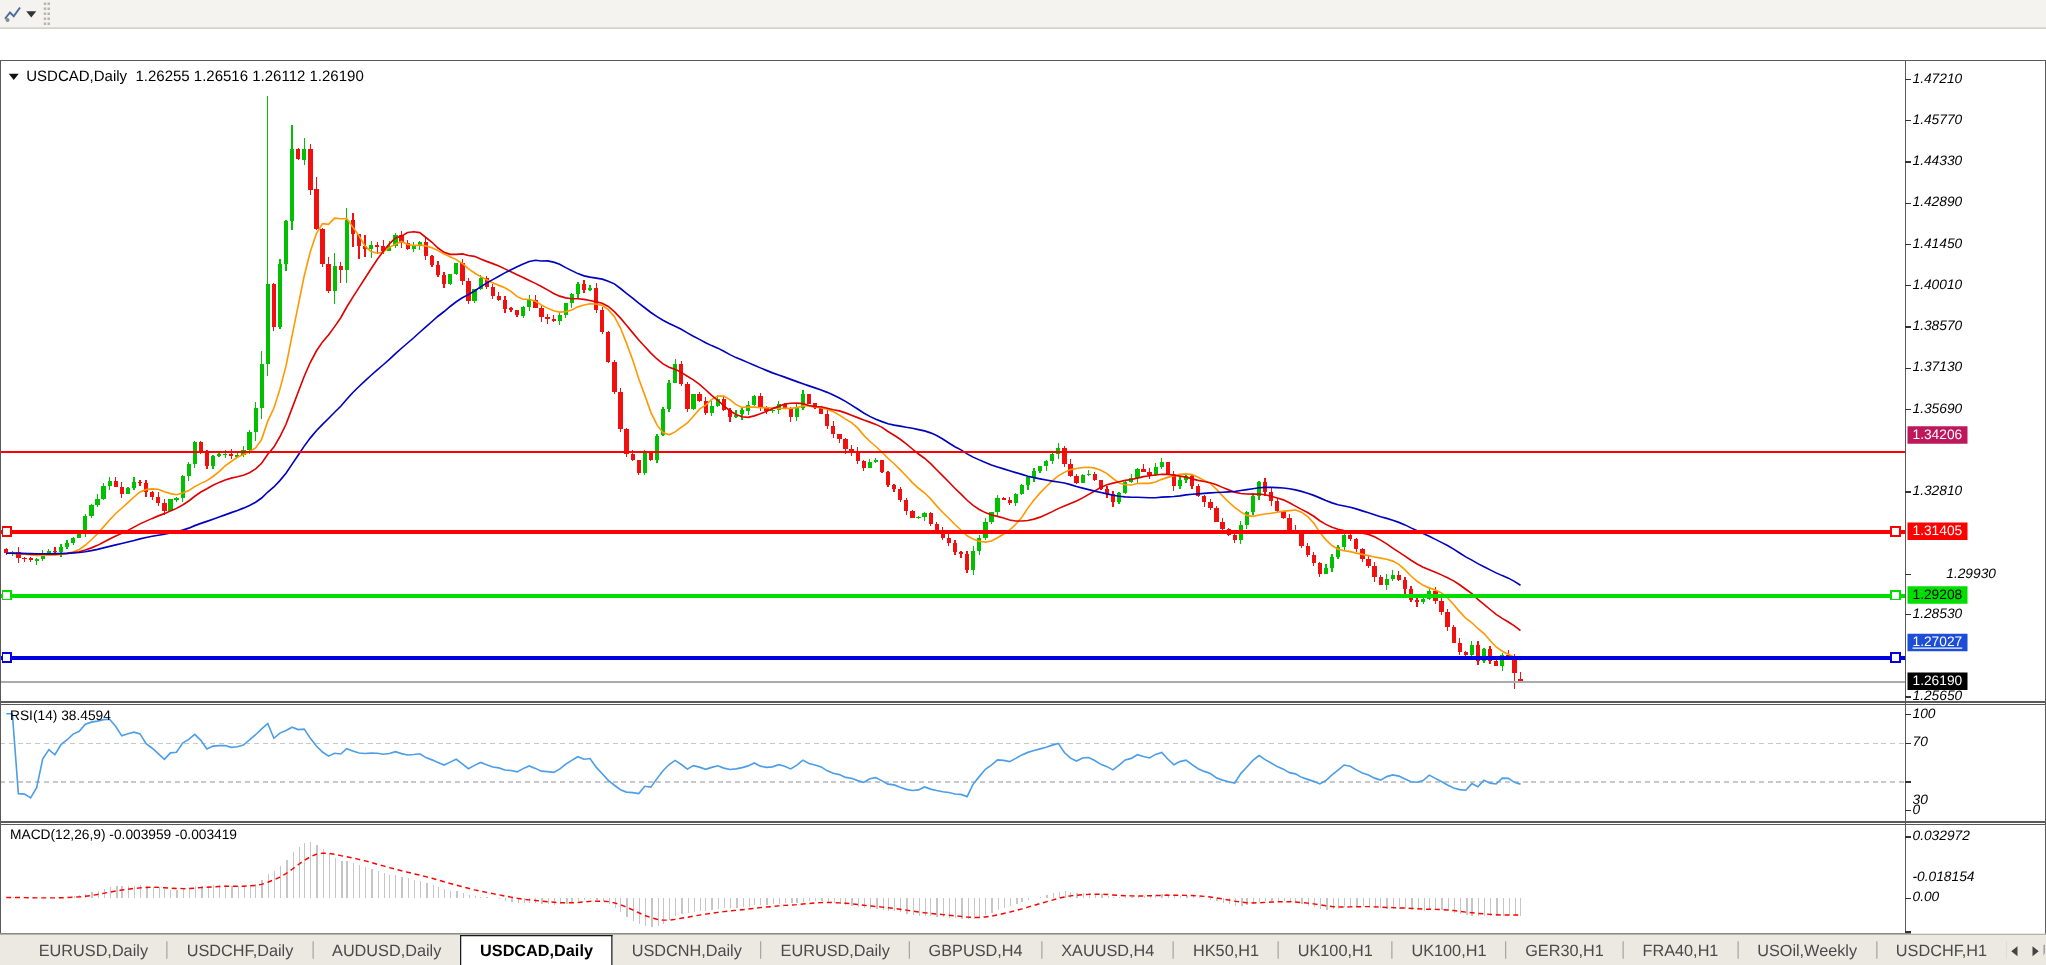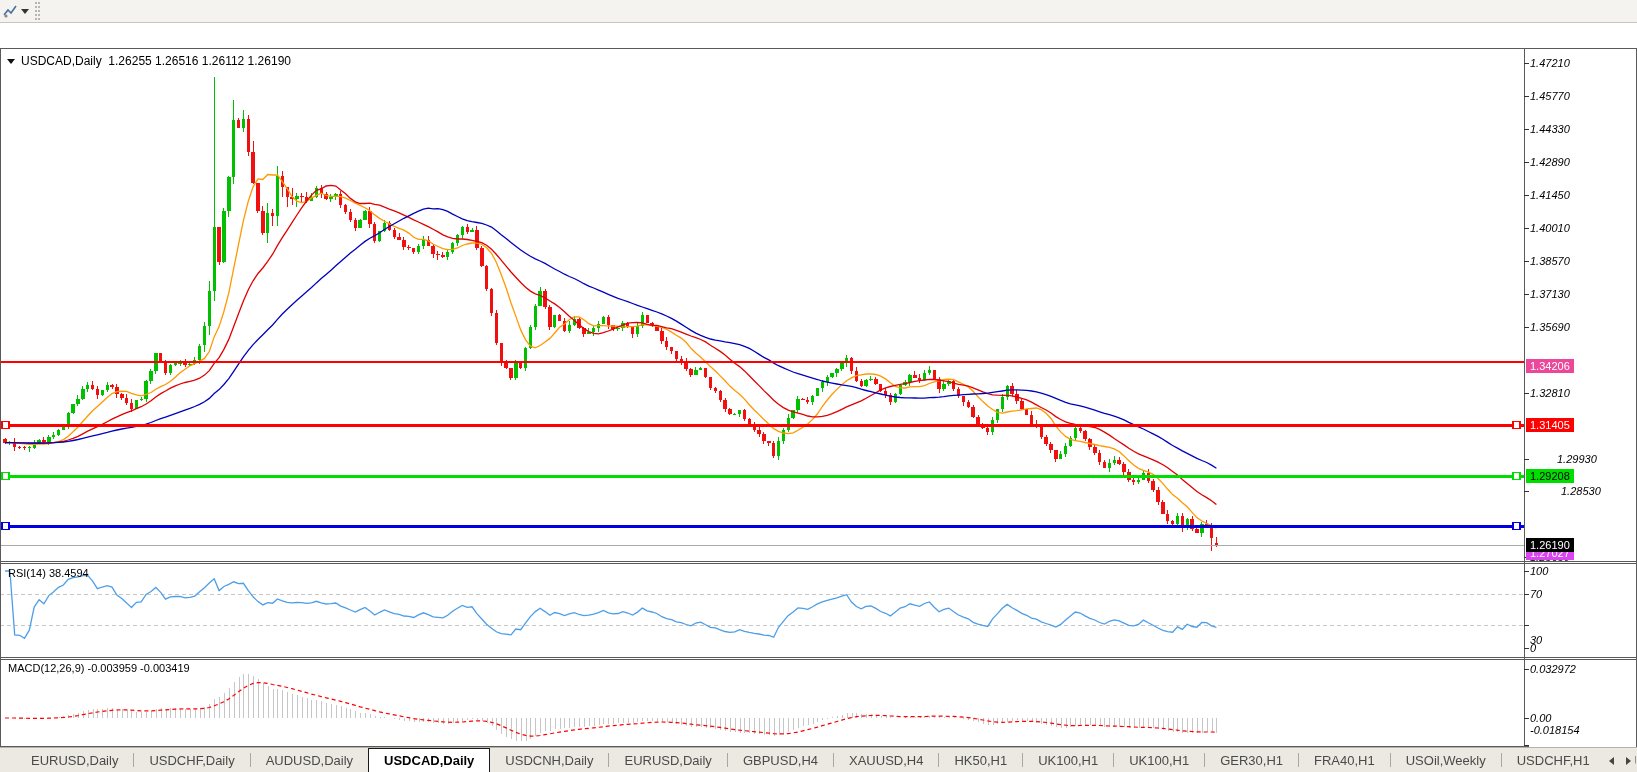--- a/index.html
+++ b/index.html
@@ -928,36 +928,36 @@
       <div class="tick-label" style="top: 67.0048px;">1.45770</div>
       <div class="tick-label" style="top: 100.01px;">1.44330</div>
       <div class="tick-label" style="top: 133.014px;">1.42890</div>
       <div class="tick-label" style="top: 166.019px;">1.41450</div>
       <div class="tick-label" style="top: 199.024px;">1.40010</div>
       <div class="tick-label" style="top: 232.029px;">1.38570</div>
       <div class="tick-label" style="top: 265.034px;">1.37130</div>
       <div class="tick-label" style="top: 298.038px;">1.35690</div>
       <div class="tick-label" style="top: 364.048px;">1.32810</div>
       <div class="tick-label" style="top: 430.058px; margin-left: 27px;">1.29930</div>
-      <div class="tick-label" style="top: 462.146px; margin-left: 31px;">1.28530</div>
+      <div class="tick-label" style="top: 462.146px;">1.28530</div>
       <div class="tick-label" style="top: 528.155px;">1.25650</div>
-      <div class="badge" style="top: 335px; background: #ec4899; color: rgb(255, 255, 255);">1.34206</div>
+      <div class="badge" style="top: 317px; background: #be185d; color: rgb(255, 255, 255);">1.34206</div>
       <div class="badge" style="top: 394.251px; background: rgb(255, 0, 0); color: rgb(255, 255, 255);">1.31405</div>
       <div class="badge" style="top: 444.606px; background: rgb(0, 222, 0); color: rgb(0, 0, 0);">1.29208</div>
-      <div class="badge" style="top: 522px; background: #d946ef; color: rgb(255, 255, 255);">1.27027</div>
+      <div class="badge" style="top: 483px; background: #1d4ed8; color: rgb(255, 255, 255); text-decoration: underline;">1.27027</div>
       <div class="badge" style="top: 513.778px; background: rgb(0, 0, 0); color: rgb(255, 255, 255);">1.26190</div>
     </div>
   <div id="sub-axes">
       <div class="tick-label" style="top: 542px;">100</div>
       <div class="tick-label" style="top: 565.1px;">70</div>
       <div class="tick-label" style="top: 597px; margin-top: 14px;">30</div>
       <div class="tick-label" style="top: 619px;">0</div>
       <div class="tick-label" style="top: 639.542px;">0.032972</div>
       <div class="tick-label" style="top: 689px; text-align: center;">0.00</div>
-      <div class="tick-label" style="top: 701px;">-0.018154</div>
+      <div class="tick-label" style="top: 673px;">-0.018154</div>
     </div>
   <div id="date-axis">
       <div class="date-label" style="left: 30px;">16 Jan 2020</div>
       <div class="date-label" style="left: 93.24px;">4 Feb 2020</div>
       <div class="date-label" style="left: 156.48px;">22 Feb 2020</div>
       <div class="date-label" style="left: 219.72px;">12 Mar 2020</div>
       <div class="date-label" style="left: 282.96px;">31 Mar 2020</div>
       <div class="date-label" style="left: 346.2px;">18 Apr 2020</div>
       <div class="date-label" style="left: 409.44px;">7 May 2020</div>
       <div class="date-label" style="left: 472.68px;">26 May 2020</div>

